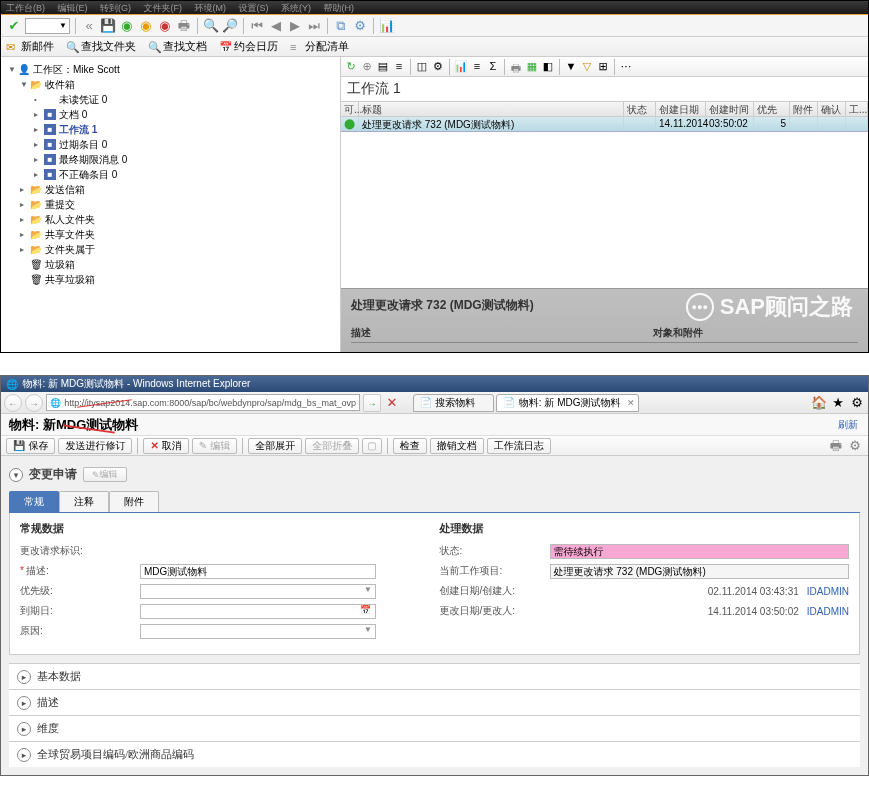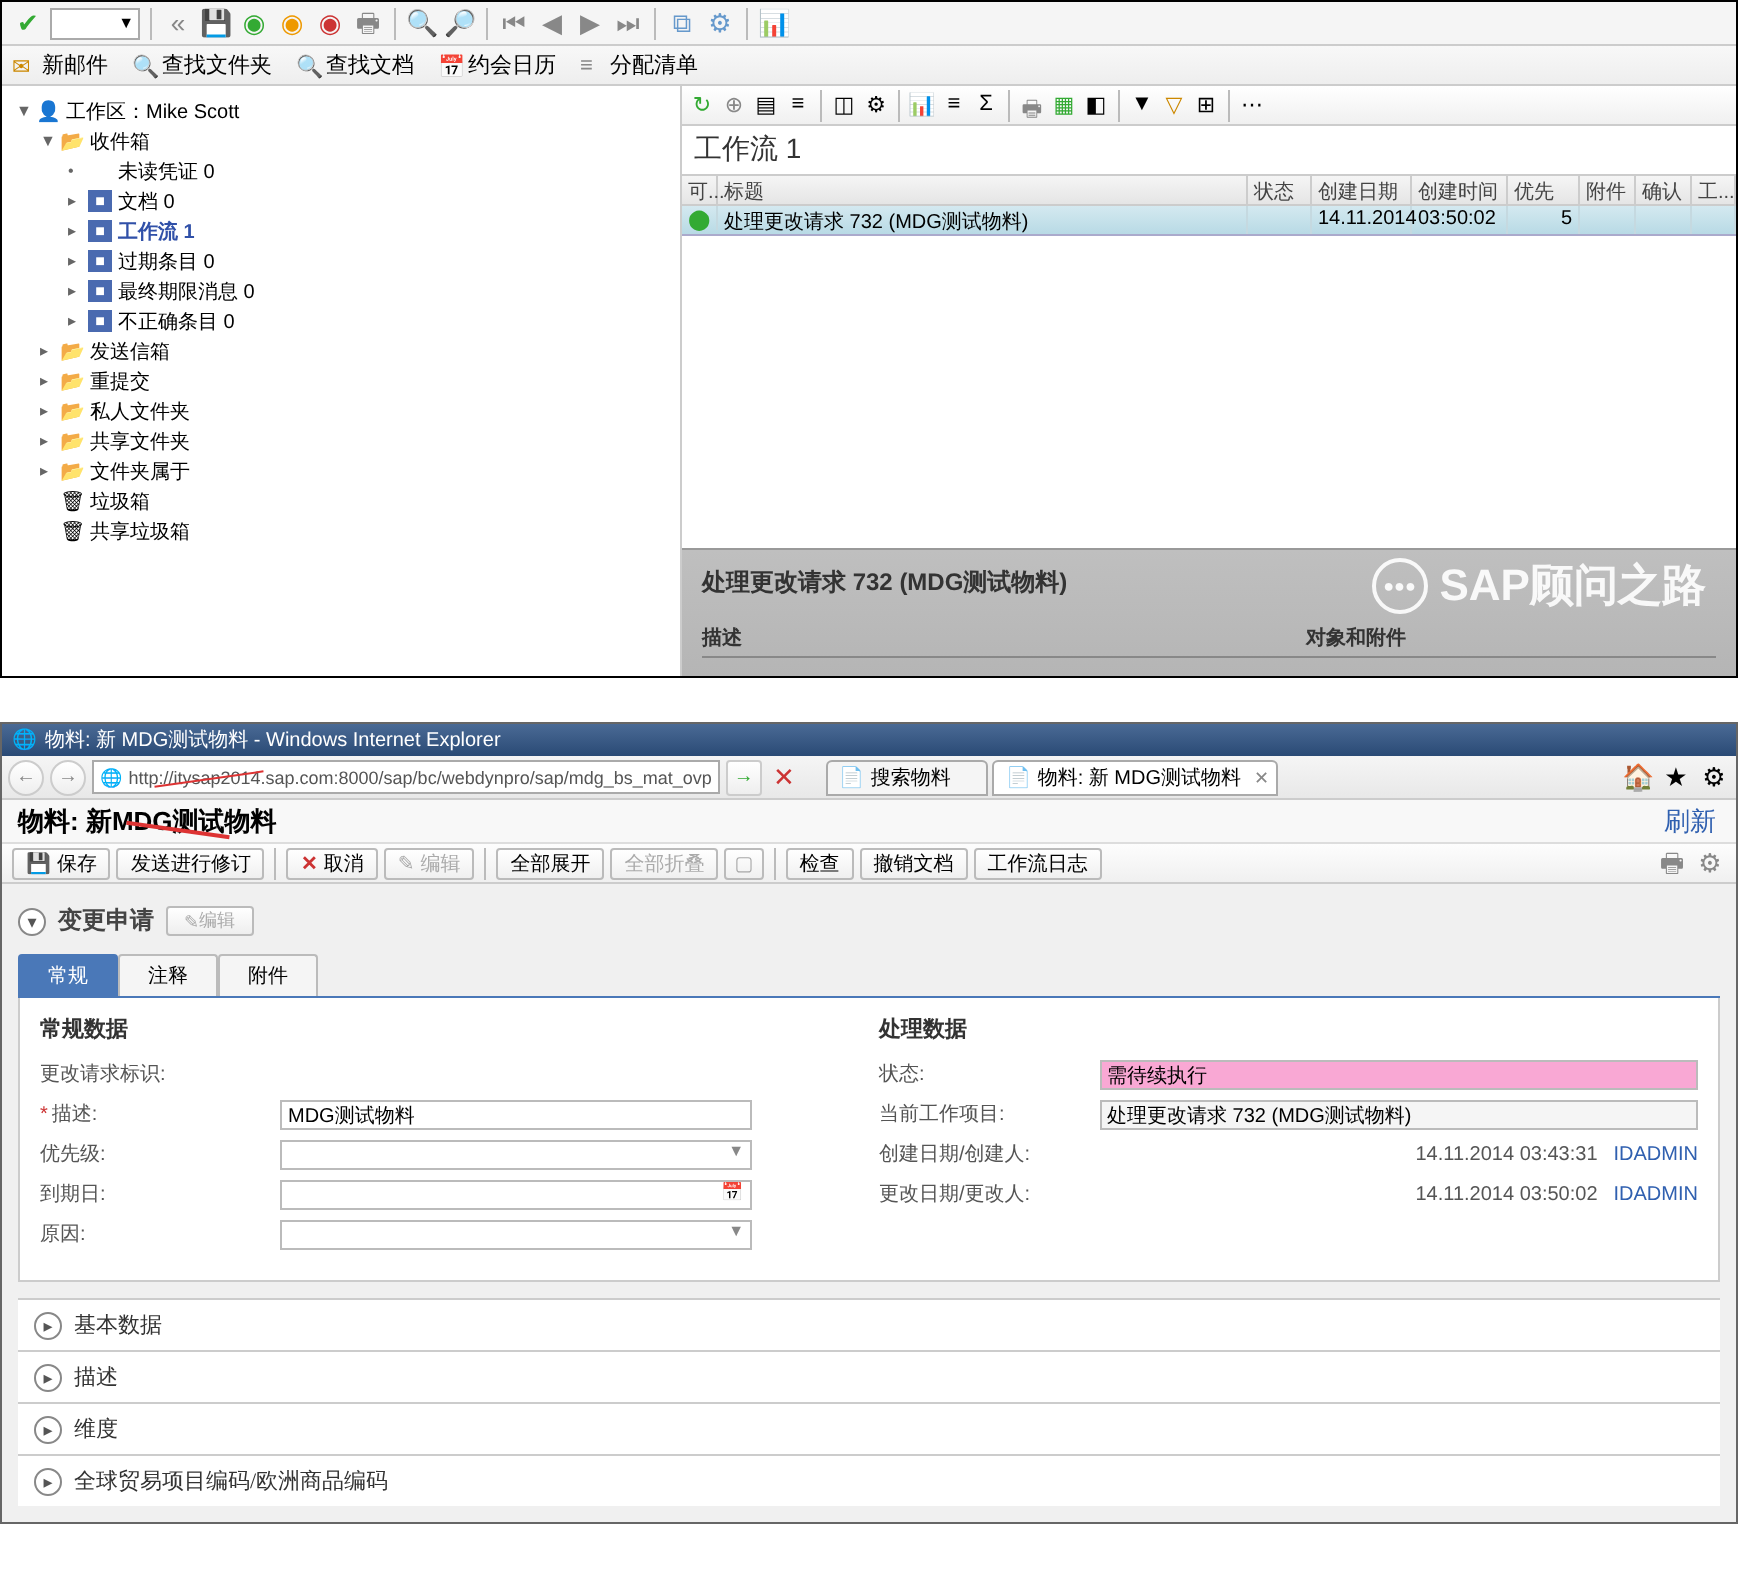--- a/index.html
+++ b/index.html
@@ -52,21 +52,21 @@
     .ie-title { height: 16px; background: linear-gradient(#4a6a95, #2a4a75); color: #fff; font-size: 10px; padding: 1px 5px; display: flex; align-items: center; }
     .ie-toolbar { height: 22px; background: linear-gradient(#f5f5f5, #e8e8e8); border-bottom: 1px solid #ccc; display: flex; align-items: center; padding: 0 3px; gap: 3px; }
     .ie-nav-btn { width: 18px; height: 18px; border: 1px solid #ccc; border-radius: 9px; background: linear-gradient(#fff,#eee); font-size: 10px; text-align: center; line-height: 16px; color: #888; }
     .addr-bar { flex: 0 0 195px; height: 17px; border: 1px solid #aaa; background: #fff; display: flex; align-items: center; padding: 0 3px; font-size: 9px; gap: 3px; position: relative; }
     .addr-red-line { position: absolute; width: 55px; height: 1px; background: #d33; top: 8px; left: 30px; transform: rotate(-8deg); }
     .tabs-area { display: flex; margin-left: 10px; gap: 2px; }
     .ie-tab { height: 18px; border: 1px solid #aaa; background: #f5f5f5; padding: 1px 18px 1px 6px; font-size: 10px; display: flex; align-items: center; gap: 3px; border-radius: 3px 3px 0 0; position: relative; }
     .ie-tab .close-x { position: absolute; right: 4px; font-size: 9px; color: #888; }
     .page-title { height: 22px; background: #f8f8f8; border-bottom: 1px solid #ddd; padding: 3px 8px; font-size: 13px; font-weight: bold; display: flex; align-items: center; position: relative; }
     .title-red-line { position: absolute; width: 52px; height: 1.5px; background: #d33; top: 14px; left: 62px; transform: rotate(8deg); }
-    .refresh-link { position: absolute; right: 10px; font-size: 13px; color: #3060b0; font-weight: normal; text-align: right; }
+    .refresh-link { position: absolute; right: 10px; font-size: 10px; color: #3060b0; font-weight: normal; text-align: right; }
     .action-bar { height: 20px; background: linear-gradient(#fdfdfd, #f0f0f0); border-bottom: 1px solid #ccc; display: flex; align-items: center; padding: 0 5px; gap: 3px; font-size: 10px; }
     .action-btn { height: 16px; border: 1px solid #bbb; background: linear-gradient(#fff,#f0f0f0); padding: 0 6px; display: flex; align-items: center; gap: 3px; border-radius: 2px; }
     .action-btn.disabled { color: #aaa; }
     .cancel-x { color: #c33; font-weight: bold; }
     .content-area { background: #f0f0f0; padding: 10px 8px 8px 8px; position: relative; }
     .section-hdr { display: flex; align-items: center; gap: 6px; margin-bottom: 8px; }
     .collapse-icon { width: 14px; height: 14px; border: 1px solid #888; border-radius: 50%; background: #fff; font-size: 9px; text-align: center; line-height: 12px; color: #555; }
     .section-title { font-size: 12px; font-weight: bold; color: #444; }
     .pill-btn { height: 15px; border: 1px solid #bbb; background: linear-gradient(#fff,#eee); padding: 0 8px; font-size: 9px; border-radius: 2px; color: #aaa; display: flex; align-items: center; }
     .inner-tabs { display: flex; border-bottom: 1px solid #4a78b8; margin-top: 4px; }
@@ -86,20 +86,30 @@
     .user-link { color: #3060b0; margin-left: 8px; }
     .rows-right .form-row { }
     .rows-right .form-value { flex: 1; display: flex; }
     .section-row { border-top: 1px solid #ccc; background: #fff; padding: 5px 8px; display: flex; align-items: center; gap: 6px; }
     .section-row .sec-title { font-size: 11px; color: #333; font-family: Liberation Serif, serif; }
   </style>
 </head>
 <body>
 
 <div class="screen1">
+  <div class="menubar">
+    <span class="menu-item">工作台(B)</span>
+    <span class="menu-item">编辑(E)</span>
+    <span class="menu-item">转到(G)</span>
+    <span class="menu-item">文件夹(F)</span>
+    <span class="menu-item">环境(M)</span>
+    <span class="menu-item">设置(S)</span>
+    <span class="menu-item">系统(Y)</span>
+    <span class="menu-item">帮助(H)</span>
+  </div>
   <div class="toolbar1">
     <span class="tb-icon" style="color:#3a3">✔</span>
     <span class="dropdown">
         <span></span>
         <span style="font-size:8px">▼</span>
       </span>
     <span class="tb-sep"></span>
     <span class="tb-icon" style="color:#888">«</span>
     <span class="tb-icon" style="color:#888">💾</span>
     <span class="tb-icon" style="color:#3a3">◉</span>
@@ -407,21 +417,21 @@
                 <span class="form-input" style="background:#f9a8d4">需待续执行</span>
               </div>
               <div class="form-row">
                 <span class="form-label" style="width:110px">当前工作项目:</span>
                 <span class="form-input" style="background:#f5f5f5">处理更改请求 732 (MDG测试物料)</span>
               </div>
               <div class="form-row">
                 <span class="form-label" style="width:110px">创建日期/创建人:</span>
                 <span class="form-value">
                   <span style="flex:1"></span>
-                  <span class="date-val">14.11.2014 03:43:31</span>
+                  <span class="date-val">02.11.2014 03:43:31</span>
                   <span class="user-link">IDADMIN</span>
                 </span>
               </div>
               <div class="form-row">
                 <span class="form-label" style="width:110px">更改日期/更改人:</span>
                 <span class="form-value">
                   <span style="flex:1"></span>
                   <span class="date-val">14.11.2014 03:50:02</span>
                   <span class="user-link">IDADMIN</span>
                 </span>

